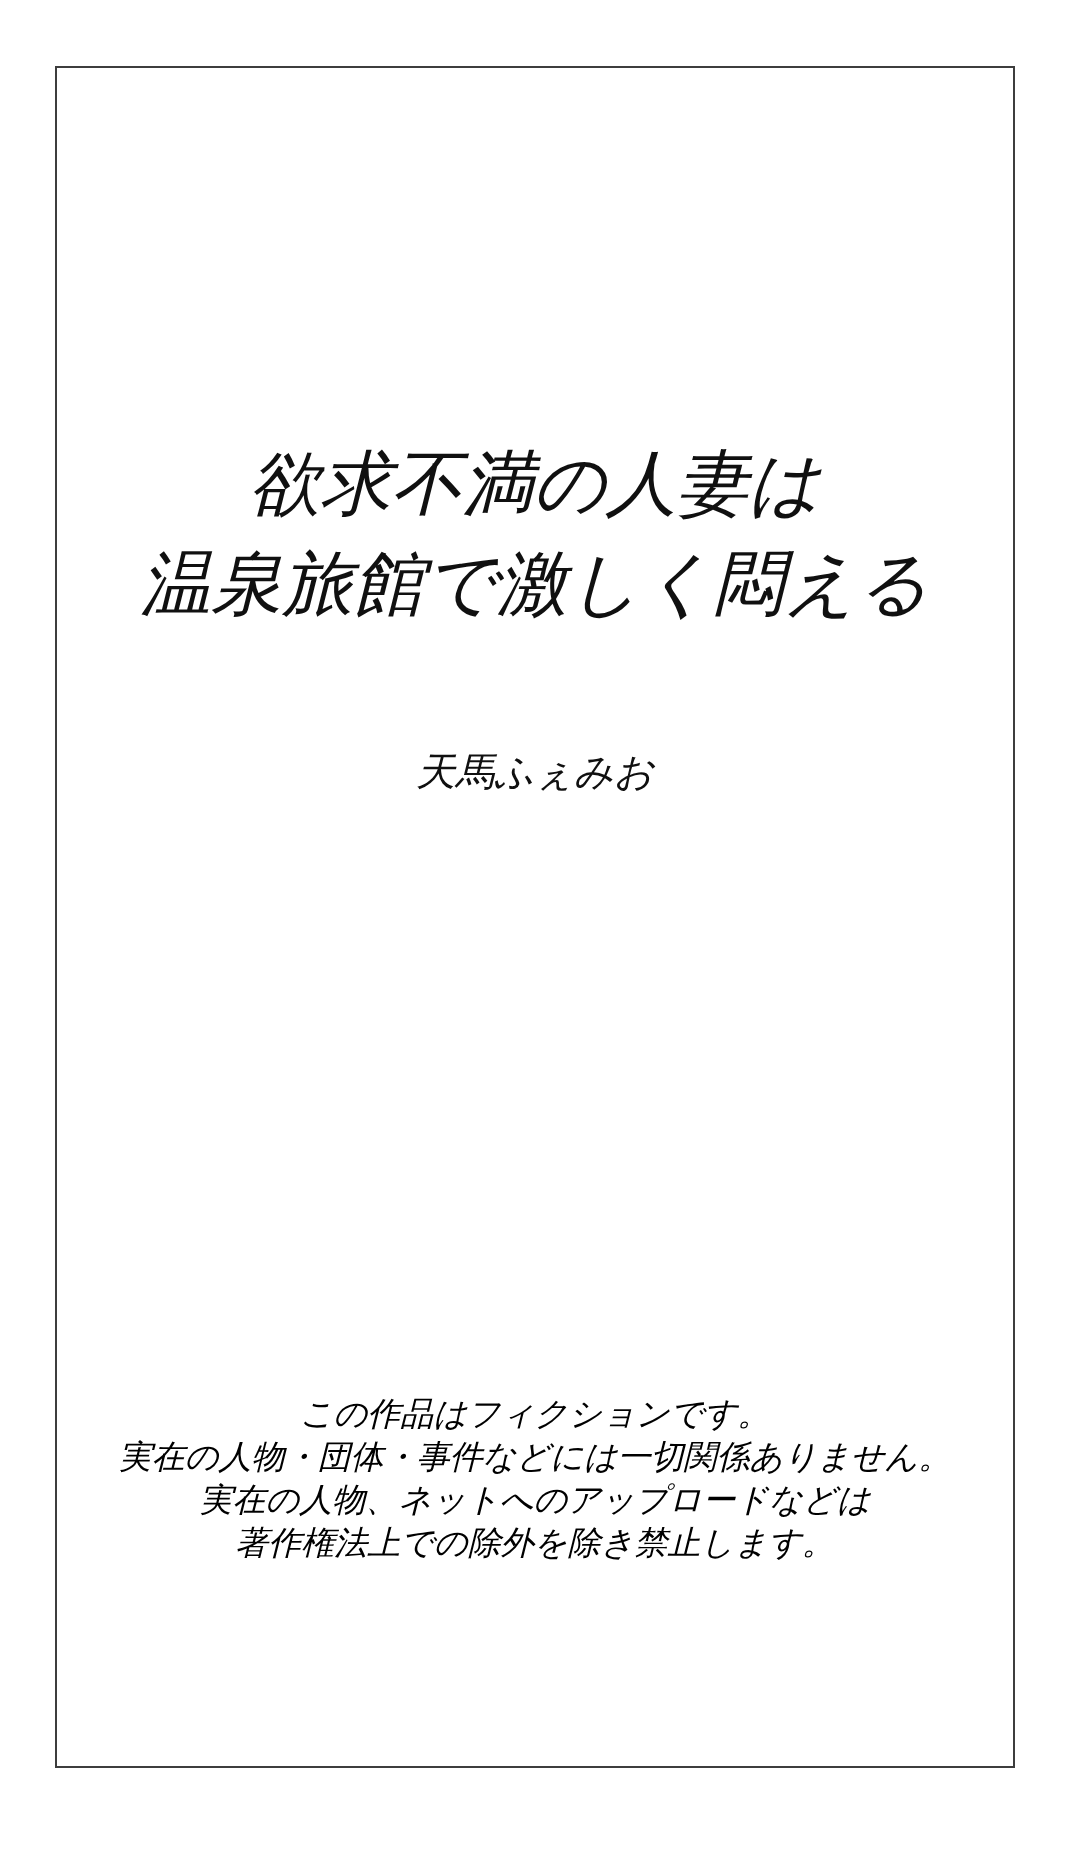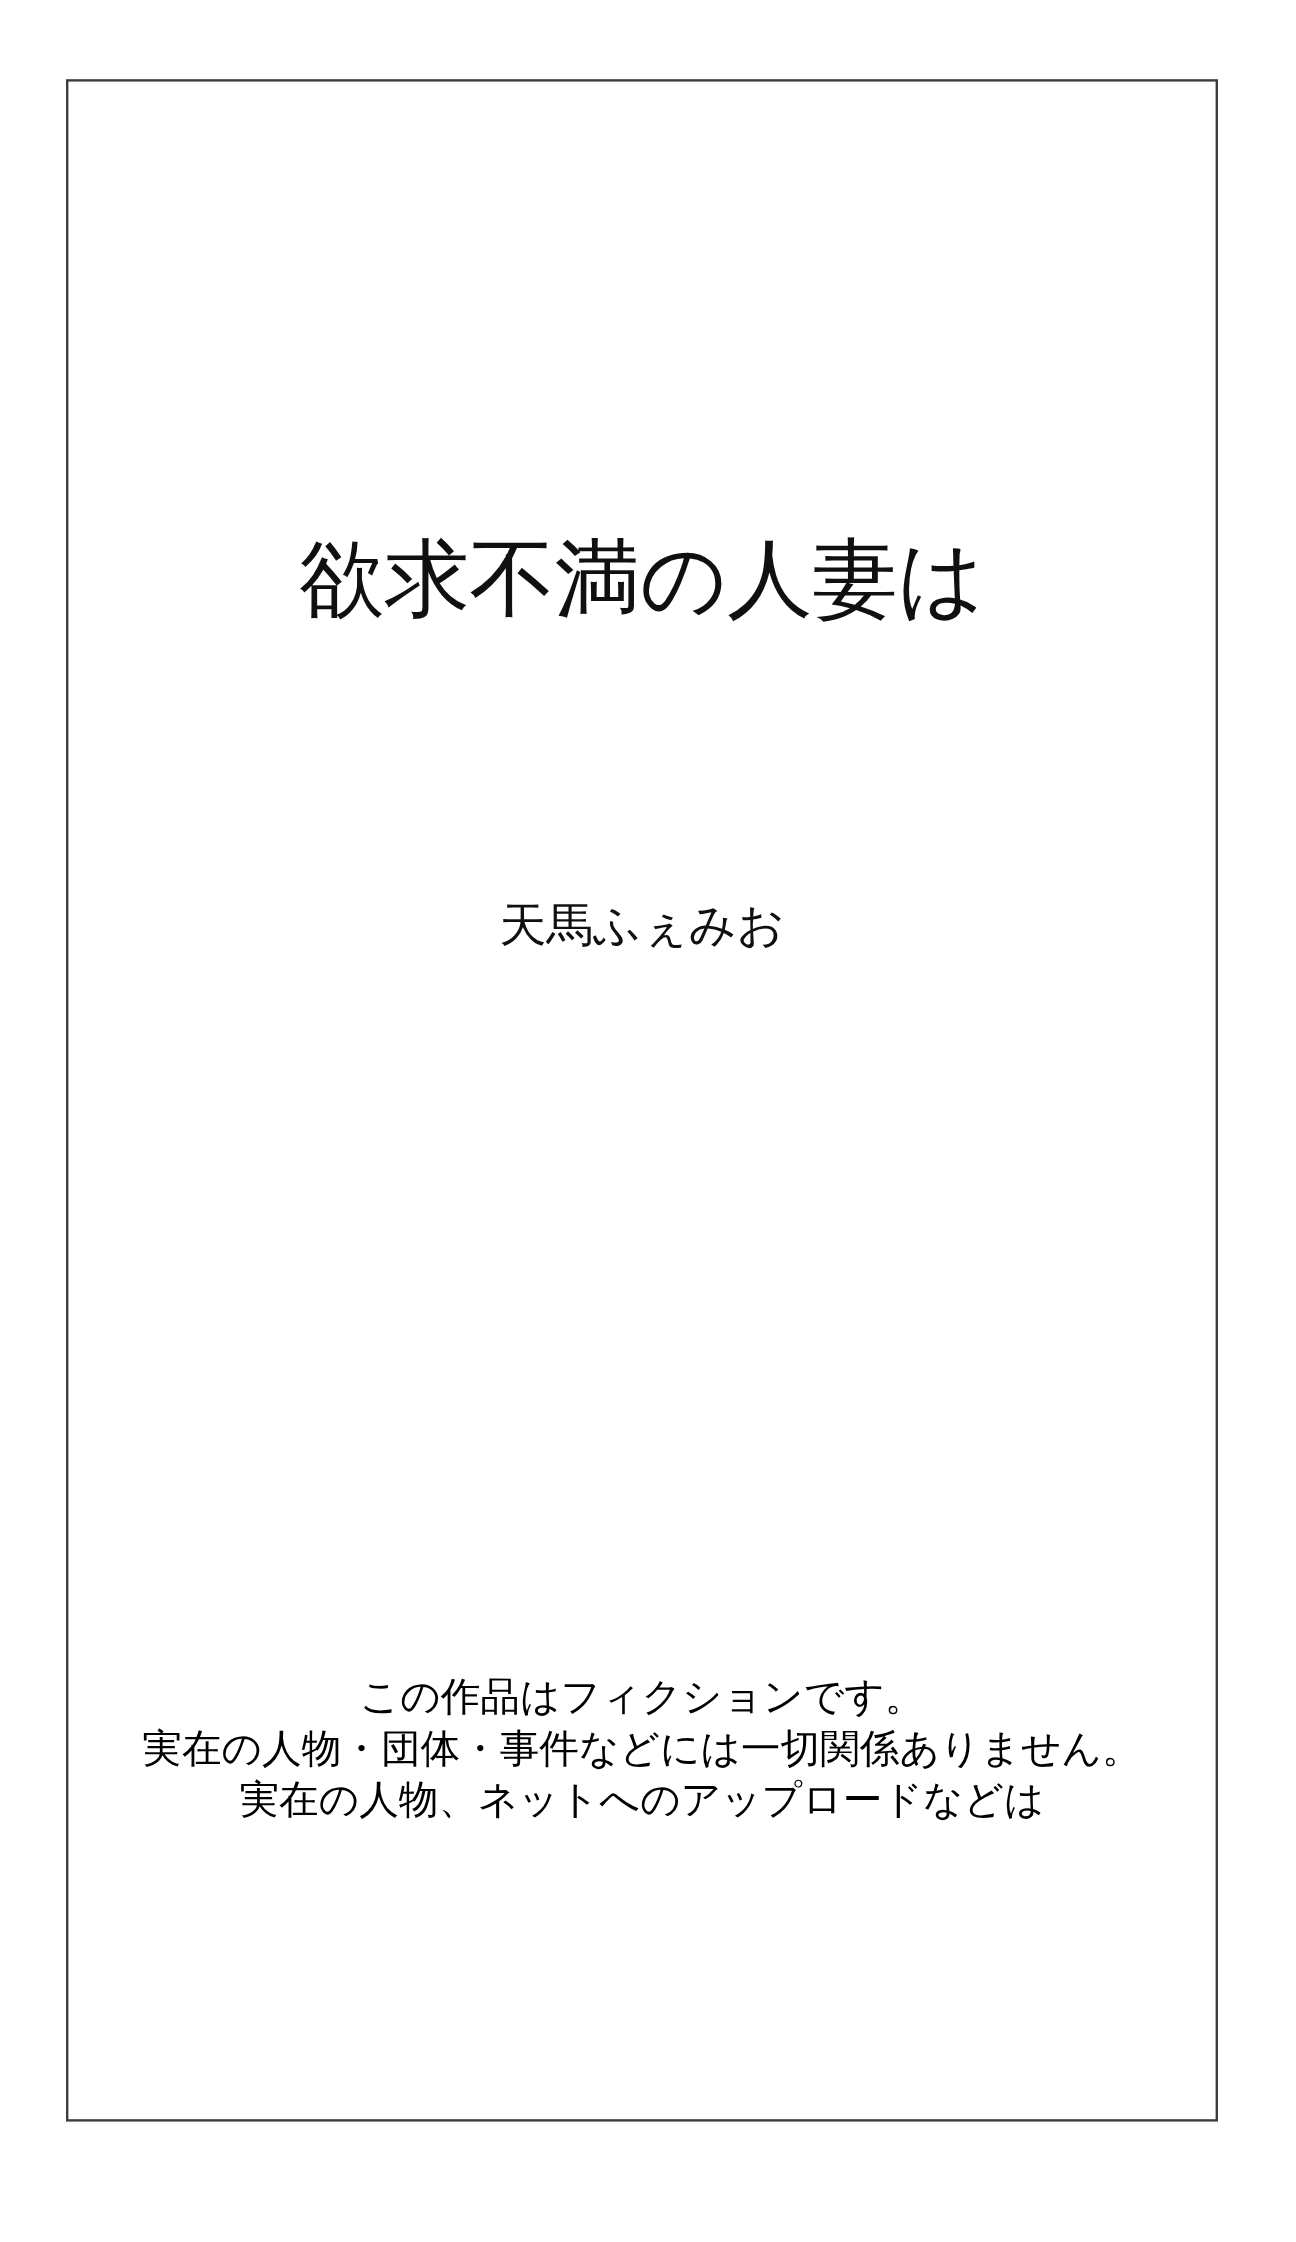--- a/index.html
+++ b/index.html
@@ -6,20 +6,21 @@
     margin: 0;
     padding: 0;
     background: #ffffff;
   }
   .page {
     position: relative;
     width: 1080px;
     height: 1868px;
     background: #ffffff;
     overflow: hidden;
+    font-style: italic;
   }
   .frame {
     position: absolute;
     left: 55px;
     top: 66px;
     width: 960px;
     height: 1702px;
     box-sizing: border-box;
     border: 2px solid #3d3d3d;
     background: #ffffff;
@@ -60,24 +61,26 @@
   }
 </style>
 </head>
 <body>
 
 <div class="page">
   <div class="frame">
 
     <div class="textblock title">
       <div>欲求不満の人妻は</div>
+      <div>温泉旅館で激しく悶える</div>
     </div>
 
     <div class="textblock author">天馬ふぇみお</div>
 
     <div class="textblock disclaimer">
       <div>この作品はフィクションです。</div>
       <div>実在の人物・団体・事件などには一切関係ありません。</div>
       <div>実在の人物、ネットへのアップロードなどは</div>
+      <div>著作権法上での除外を除き禁止します。</div>
     </div>
 
   </div>
 </div>
 
 </body></html>

